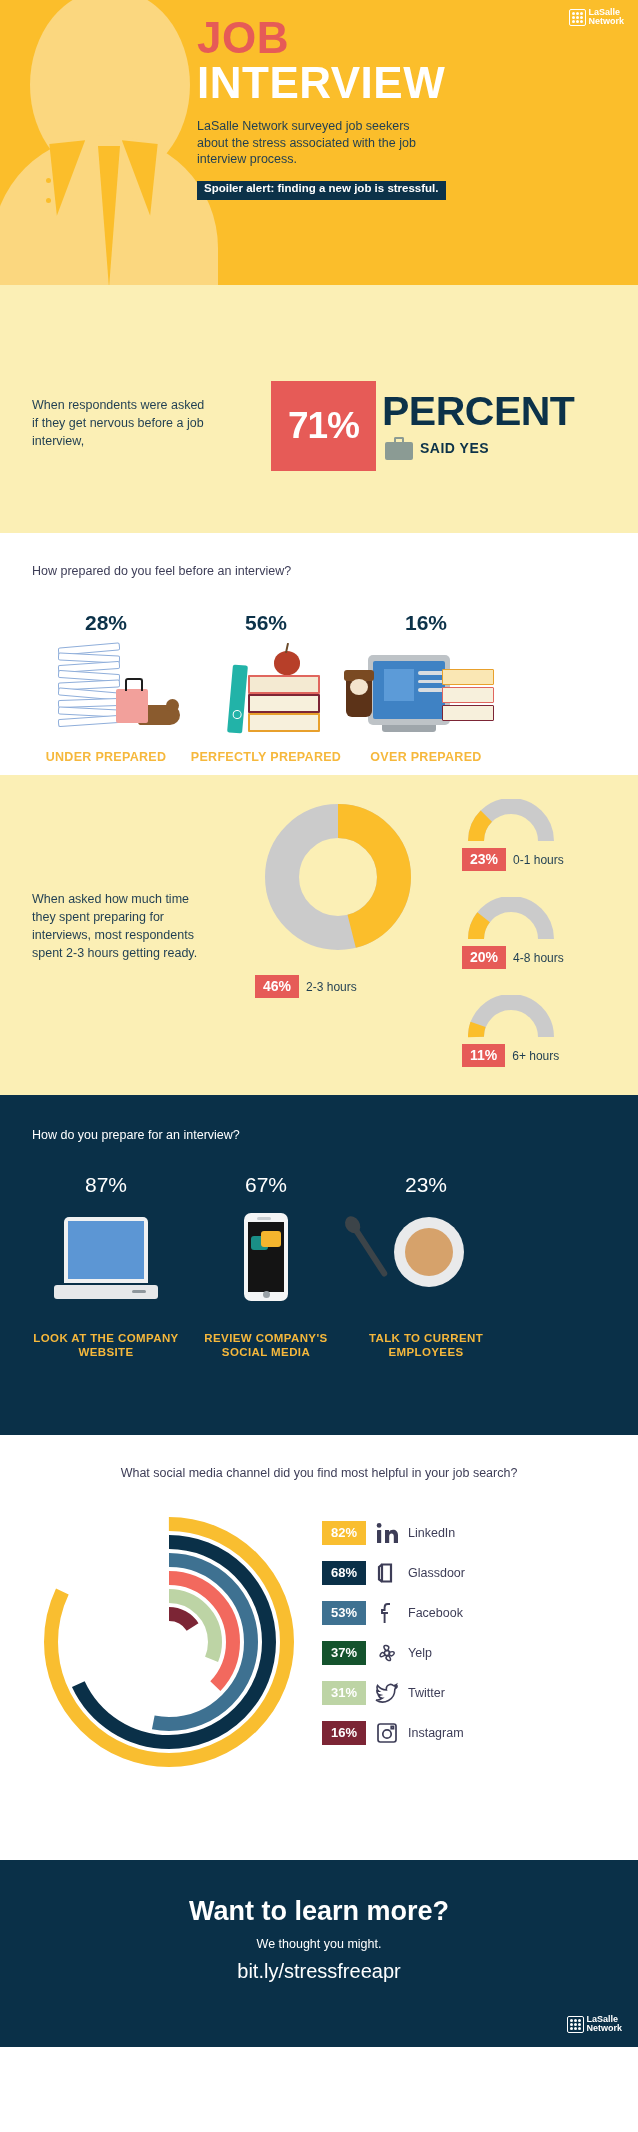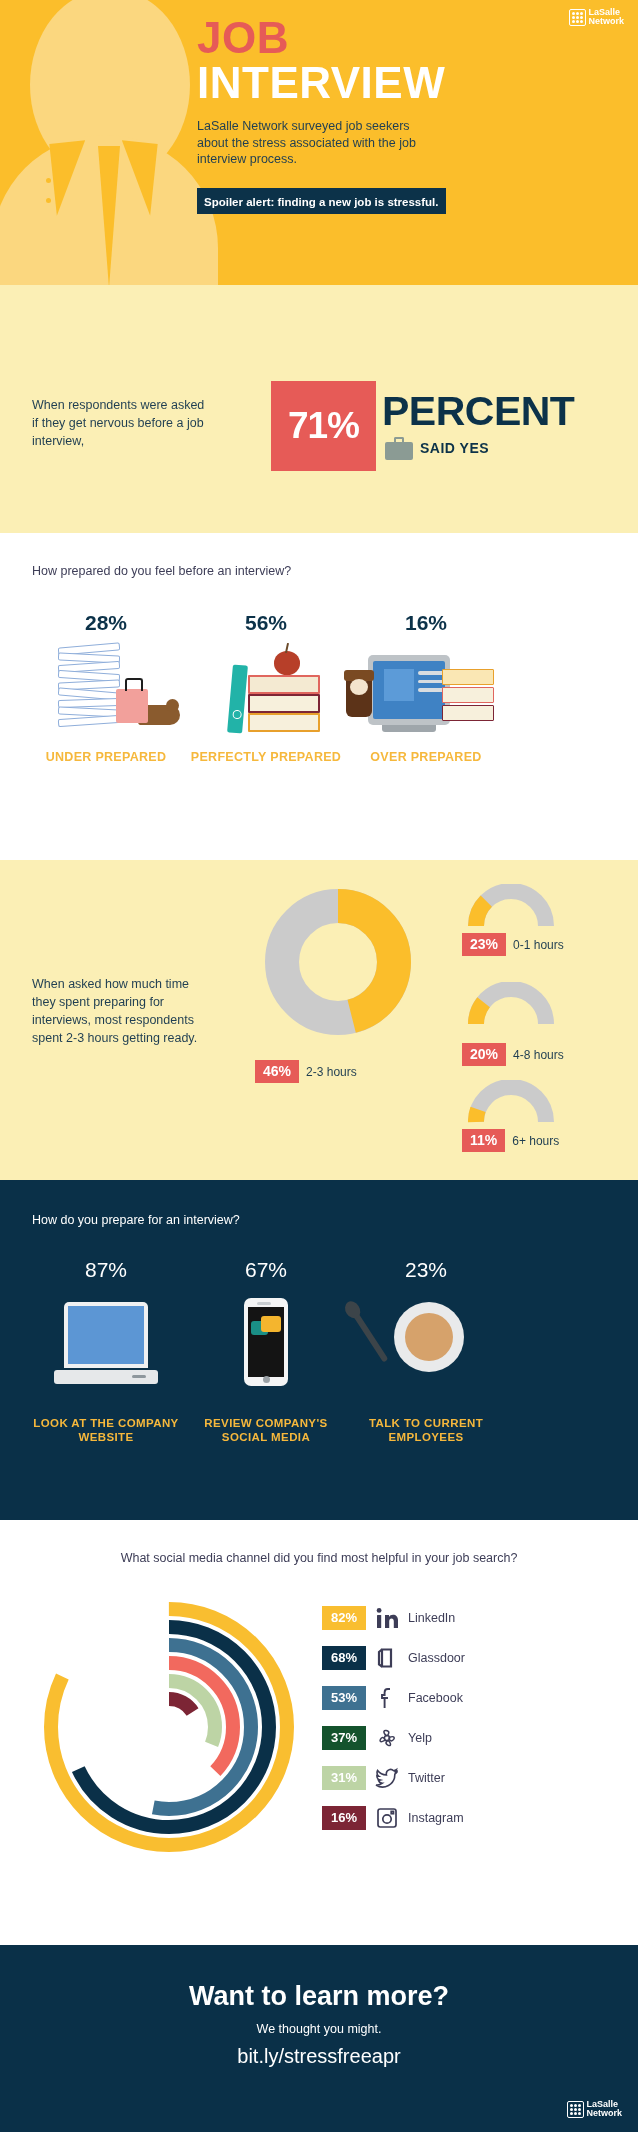--- a/index.html
+++ b/index.html
@@ -42,41 +42,41 @@
   .logo-grid i { background:currentColor; border-radius:50%; display:block; width:3px; height:3px;
                  justify-self:center; align-self:center; }
   .logo-txt { font-size:9px; line-height:1.0; font-weight:bold; letter-spacing:0; text-align:left; }
   #hero-logo { position:absolute; right:14px; top:8px; color:#FFFFFF; }
 
   .hero-titles { position:absolute; left:197px; top:16px; width:425px; }
   .t-job { font-size:44px; font-weight:bold; color:#E65B57; letter-spacing:0.5px; line-height:1.0; }
   .t-interview { font-size:44px; font-weight:bold; color:#FFFFFF; letter-spacing:0.5px; line-height:1.05; }
   .t-stress { font-size:44px; font-weight:bold; color:#0C3249; letter-spacing:0.5px; line-height:1.05; }
   .hero-sub { margin-top:12px; font-size:12.5px; color:#1f3e52; line-height:1.32; width:235px; }
-  .spoiler { display:inline-block; margin-top:20px; background:#0C3249; color:#fff;
-             font-size:11.5px; font-weight:bold; padding:8px 7px 6px 7px; }
+  .spoiler { display:inline-block; margin-top:13px; background:#0C3249; color:#fff;
+             font-size:11.5px; font-weight:bold; padding:1px 7px 6px 7px; }
 
   
   #pct71 { height:248px; background:#FBEFB5; }
   .p71-q { position:absolute; left:32px; top:112px; width:175px; font-size:12.5px;
            color:#1f3e52; line-height:1.42; }
   .p71-box { position:absolute; left:271px; top:96px; width:105px; height:90px;
              background:#E65B57; color:#fff; font-size:37px; font-weight:bold;
              display:flex; align-items:center; justify-content:center; letter-spacing:-1px; }
   .p71-word { position:absolute; left:382px; top:103px; font-size:41px; font-weight:bold;
               color:#0C3249; letter-spacing:-0.5px; }
   .p71-yes { position:absolute; left:420px; top:155px; font-size:14px; font-weight:bold;
              color:#0C3249; letter-spacing:0.5px; }
   .briefcase { position:absolute; left:385px; top:152px; width:28px; height:23px; }
   .bc-body { position:absolute; left:0; top:5px; width:28px; height:18px; background:#8B9B94; border-radius:2px; }
   .bc-handle { position:absolute; left:9px; top:0; width:10px; height:7px;
                border:2px solid #8B9B94; border-bottom:none; border-radius:2px 2px 0 0; }
 
   
-  #prepared { height:327px; background:#FFFFFF; }
+  #prepared { height:242px; background:#FFFFFF; }
   #prepared .qtext { position:absolute; left:32px; top:30px; width:260px; }
   .pcol { position:absolute; top:78px; width:160px; text-align:center; }
   .pcol .pnum { font-size:21px; font-weight:bold; color:#0C3249; }
   .pcol .picon { height:95px; margin-top:14px; position:relative; }
   .pcol .plabel { font-size:12.5px; font-weight:bold; color:#F6B83C; line-height:1.2;
                   letter-spacing:0.3px; margin-top:6px; }
   #pcol0 { left:26px; } #pcol1 { left:186px; } #pcol2 { left:346px; }
 
   
   .ic-papers { position:absolute; left:32px; top:-4px; width:68px; height:88px; }
@@ -326,21 +326,21 @@
   </svg>
   <div class="pillrow" style="left:462px; top:73px;">
     <span class="pill">23%</span>
     <span class="pilllabel">0-1 hours</span>
   </div>
 
   <svg width="86" height="46" style="position:absolute;left:468px;top:122px;">
     <path d="M8,42 A35,35 0 0 1 78,42" fill="none" stroke="#CBCBCB" stroke-width="16"></path>
     <path d="M8,42 A35,35 0 0 1 15.6,20.2" fill="none" stroke="#FBBE2B" stroke-width="16"></path>
   </svg>
-  <div class="pillrow" style="left:462px; top:171px;margin-top:12px;">
+  <div class="pillrow" style="left:462px; top:171px;">
     <span class="pill">20%</span>
     <span class="pilllabel">4-8 hours</span>
   </div>
 
   <svg width="86" height="46" style="position:absolute;left:468px;top:220px;">
     <path d="M8,42 A35,35 0 0 1 78,42" fill="none" stroke="#CBCBCB" stroke-width="16"></path>
     <path d="M8,42 A35,35 0 0 1 10.0,29.4" fill="none" stroke="#FBBE2B" stroke-width="16"></path>
   </svg>
   <div class="pillrow" style="left:462px; top:269px;">
     <span class="pill">11%</span>

